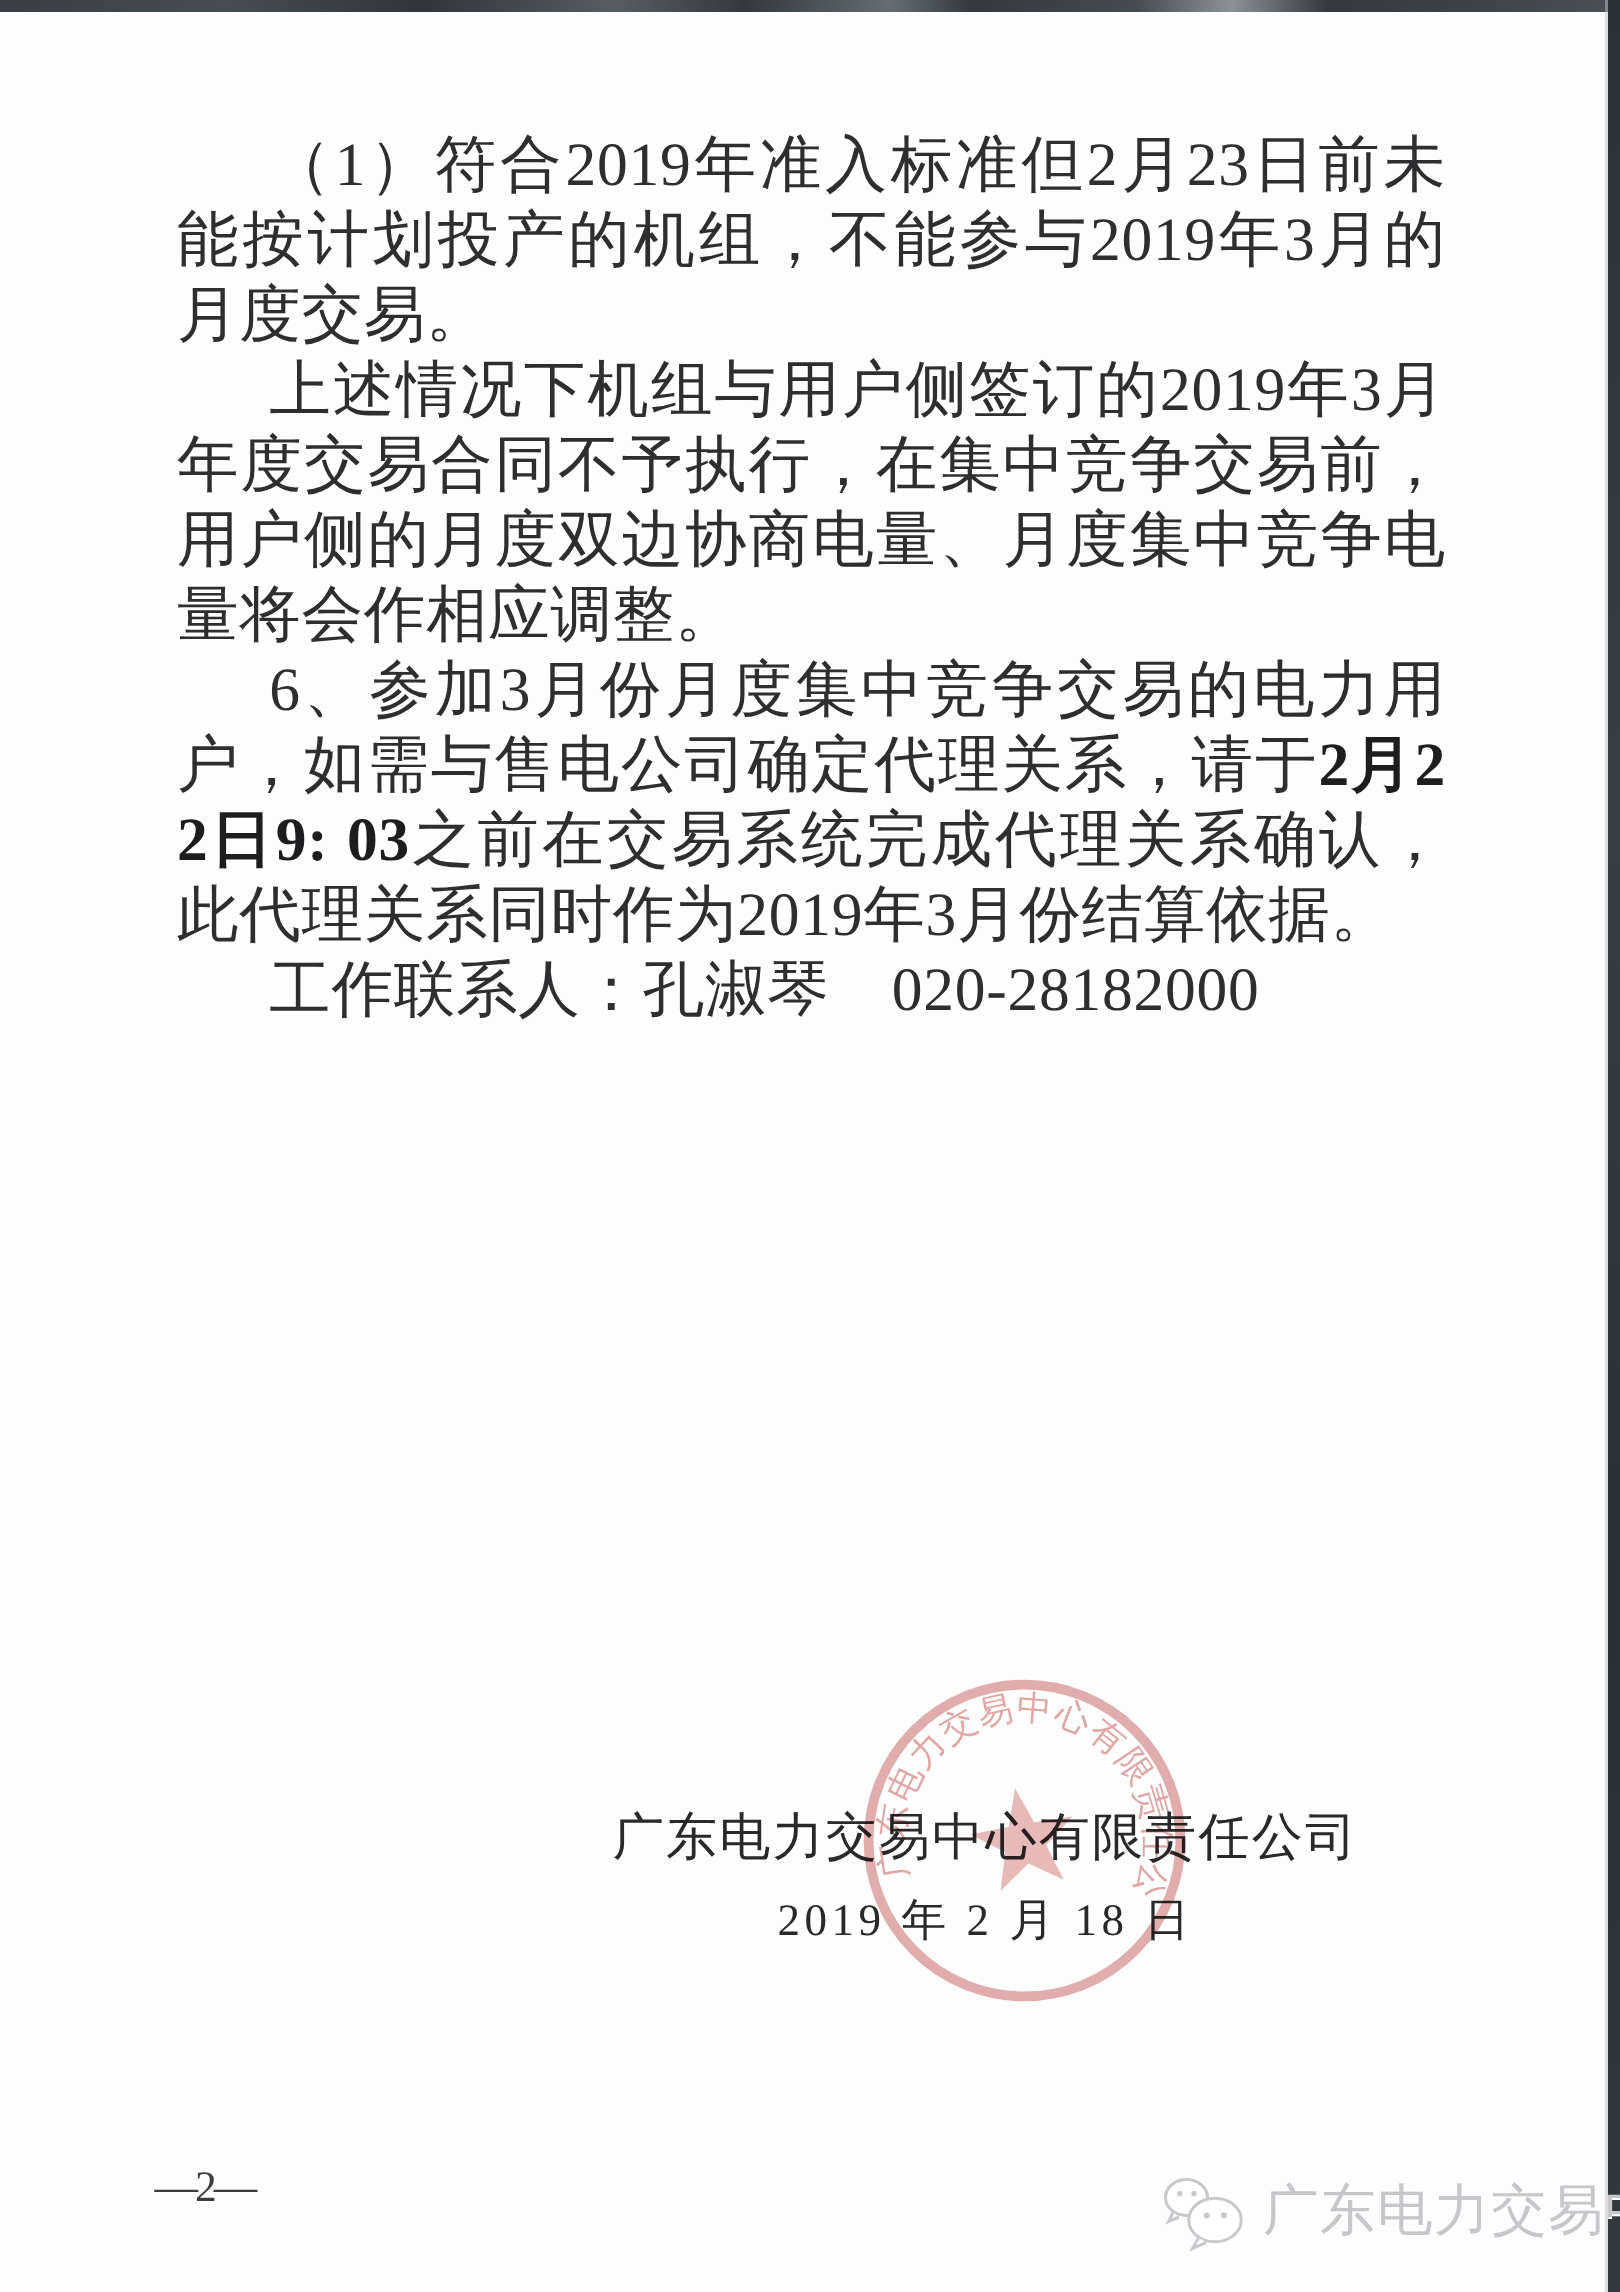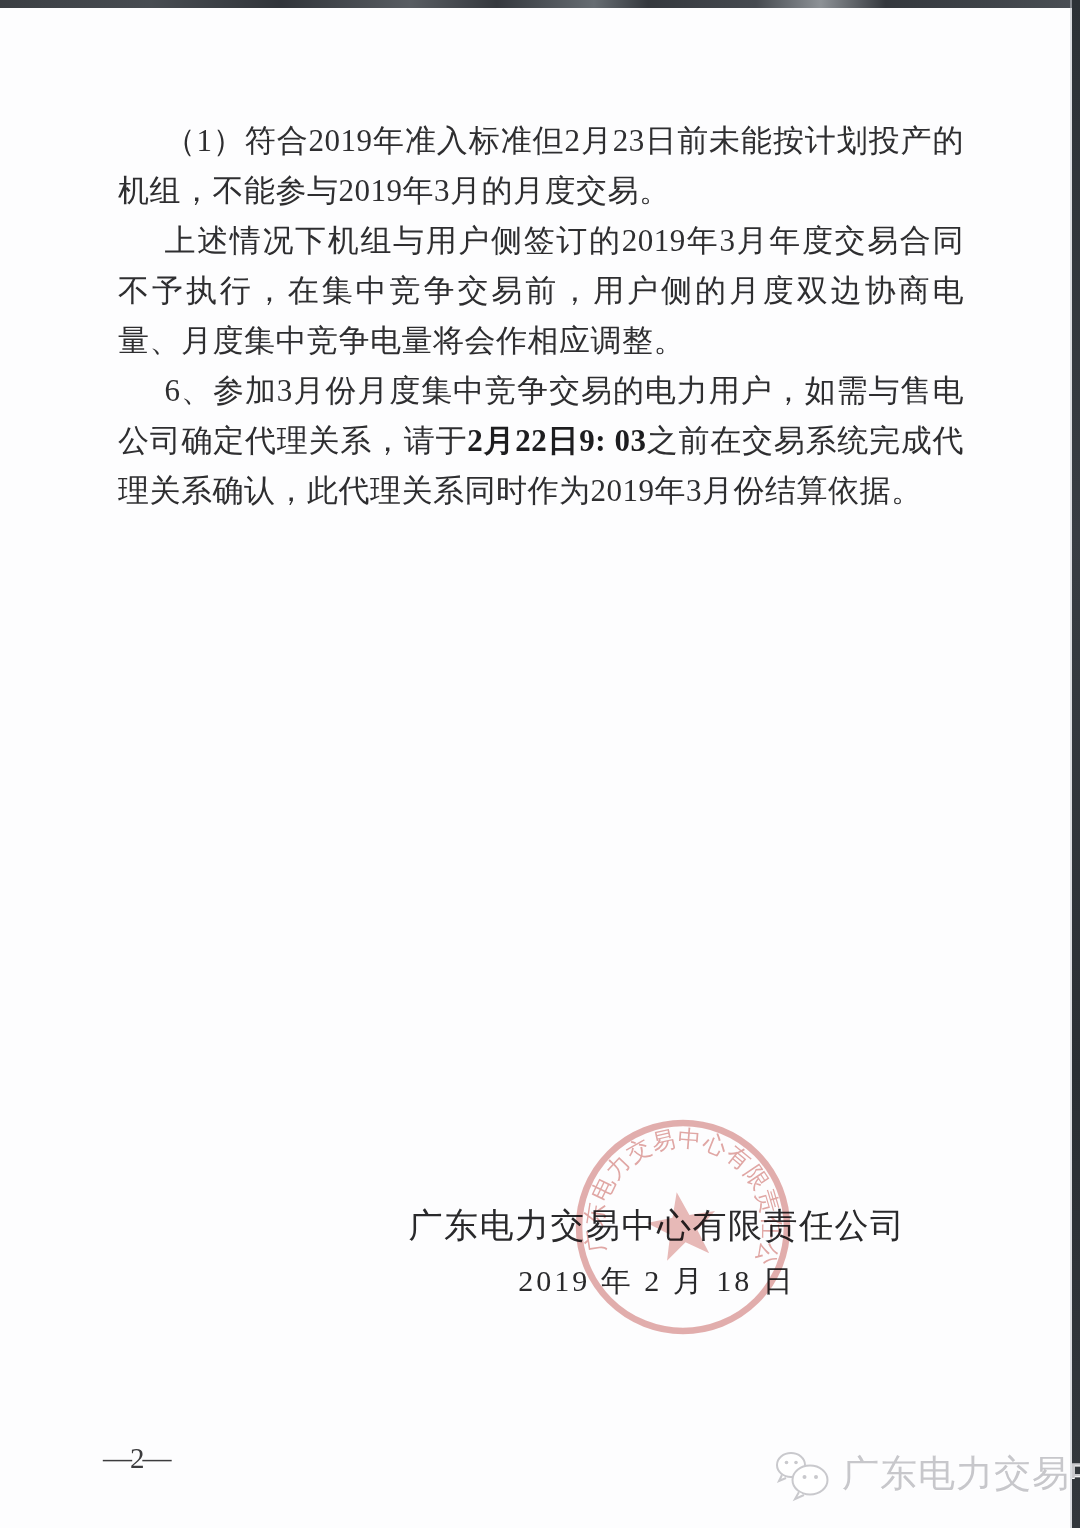--- a/index.html
+++ b/index.html
@@ -26,22 +26,22 @@
     position: absolute; top: 0; right: 0; width: 8px; height: 100%;
     background: linear-gradient(180deg, #2c3136 0%, #383d43 35%, #2a2f34 70%, #33383d 100%);
   }
   .scan-edge-right::before {
     content: ""; position: absolute; left: -2px; top: 0; width: 2px; height: 100%;
     background: #b9bec3; opacity: .5;
   }
 
   
   .doc-body {
-    padding: 116px 116px 0 118px;
-    font-size: 31px;
+    padding: 84px 116px 0 118px;
+    font-size: 41px;
     line-height: 50px;
     text-align: justify;
     text-justify: inter-ideograph;
     word-break: break-all;
     letter-spacing: .5px;
   }
   .doc-body p { text-indent: 1.5em; }
   .doc-body .run-bold { font-weight: 700; color: #1d1d1f; }
 
   
@@ -82,20 +82,21 @@
 
 <div class="page">
 
   <div class="scan-edge-top"></div>
   <div class="scan-edge-right"></div>
 
   <main class="doc-body">
       <p><span class="run">（1）符合2019年准入标准但2月23日前未能按计划投产的机组，不能参与2019年3月的月度交易。</span></p>
       <p><span class="run">上述情况下机组与用户侧签订的2019年3月年度交易合同不予执行，在集中竞争交易前，用户侧的月度双边协商电量、月度集中竞争电量将会作相应调整。</span></p>
       <p><span class="run">6、参加3月份月度集中竞争交易的电力用户，如需与售电公司确定代理关系，请于</span><span class="run-bold">2月22日9: 03</span><span class="run">之前在交易系统完成代理关系确认，此代理关系同时作为2019年3月份结算依据。</span></p>
+      <p><span class="run">工作联系人：孔淑琴　020-28182000</span></p>
     </main>
 
   <div class="signature">
     <div class="sig-company">广东电力交易中心有限责任公司</div>
     <div class="sig-date">2019 年 2 月 18 日</div>
   </div>
 
   <svg class="stamp" width="222" height="222" viewBox="0 0 220 220" aria-hidden="true">
     <defs>
       <path id="stampArc" d="M 34.8 137.4 A 80 80 0 1 1 185.2 137.4" fill="none"></path>

